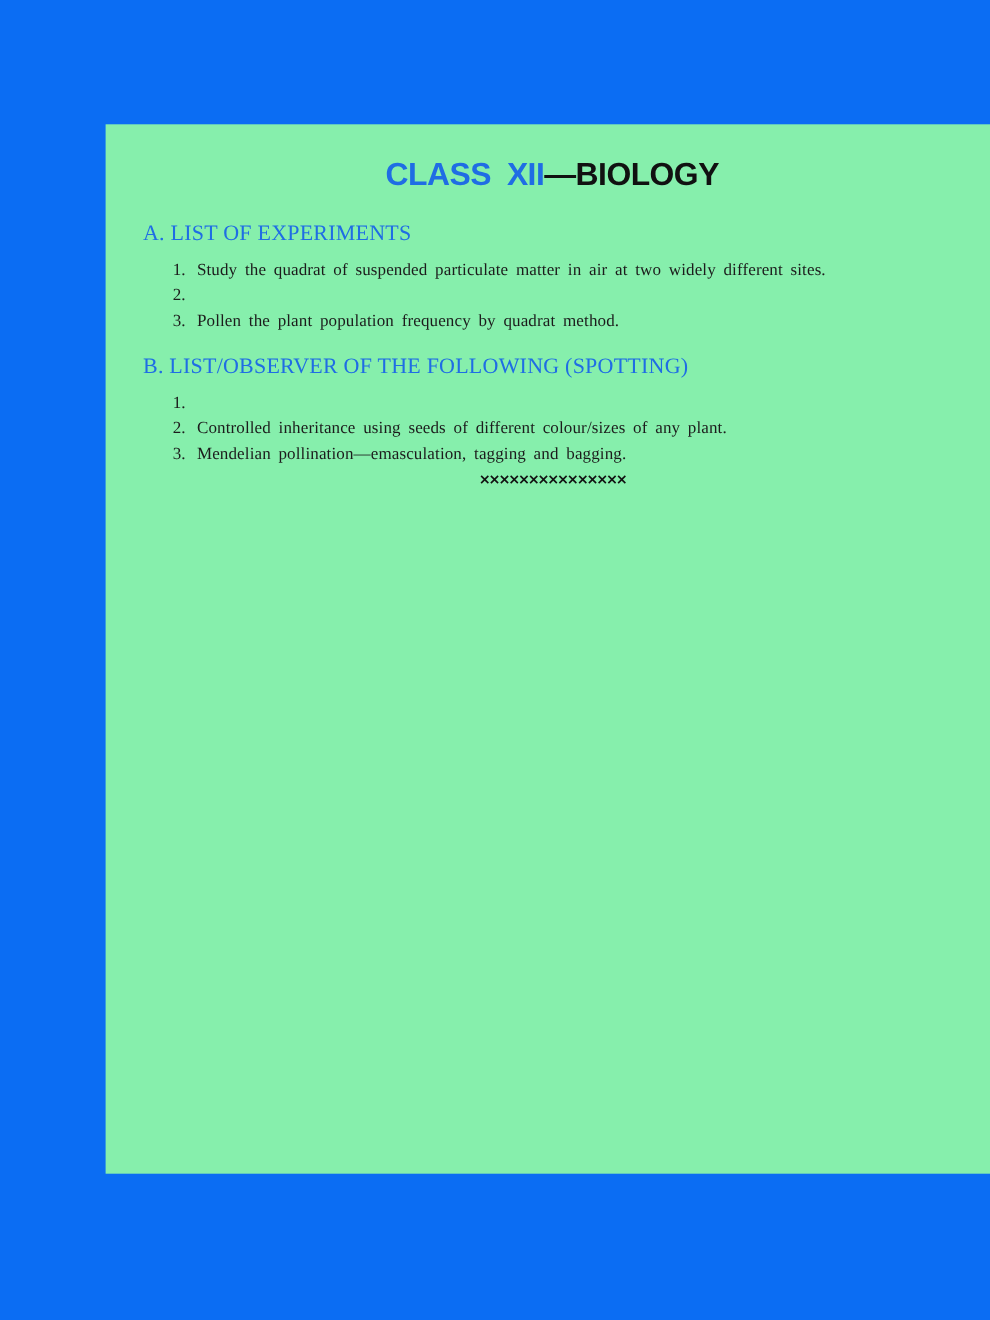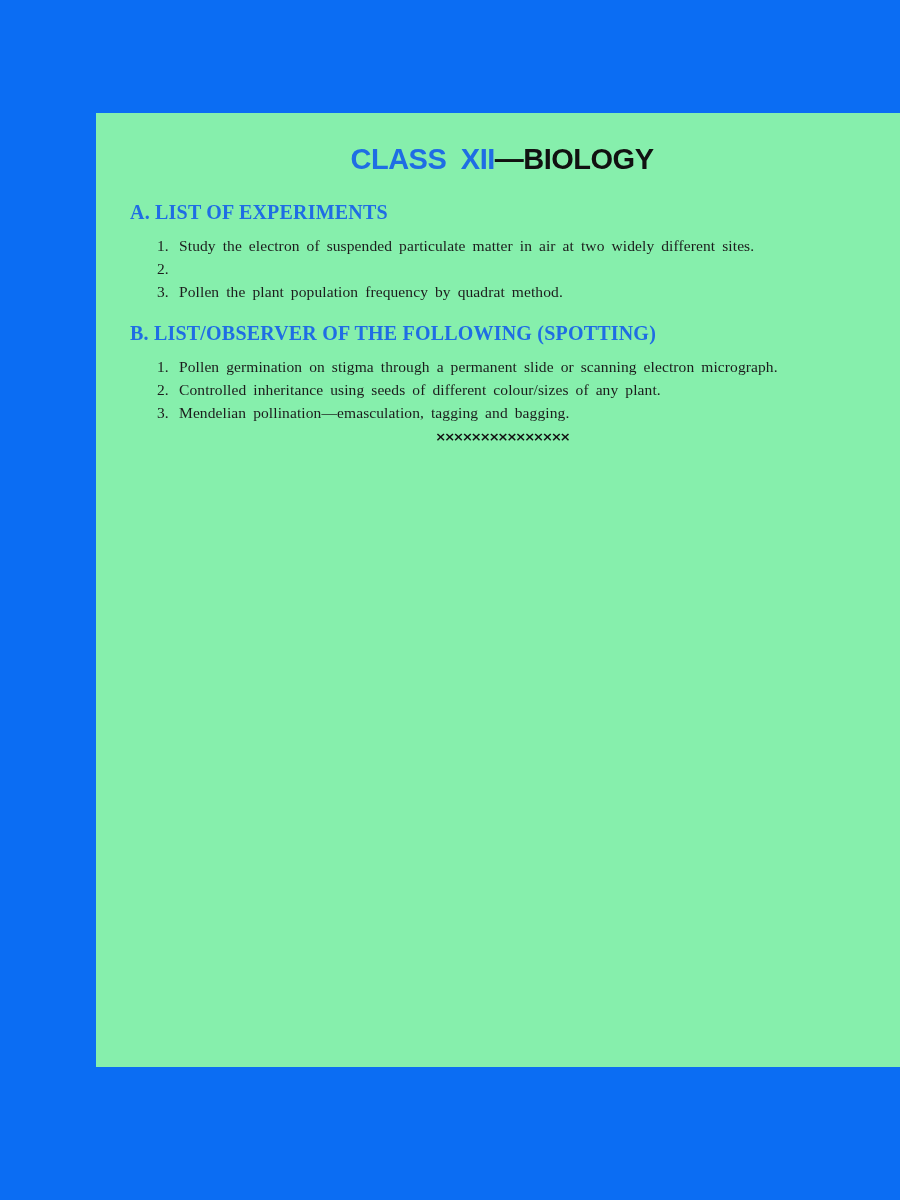--- a/index.html
+++ b/index.html
@@ -45,21 +45,21 @@
   .section {
     position: absolute;
     left: 34px;
     width: 686px;
   }
   .section-a { top: 88px; }
   .section-b { top: 209px; }
   .section h2 {
     margin: 0 0 10px 0;
     font-family: "Liberation Serif", serif;
-    font-weight: bold;
+    font-weight: normal;
     font-size: 20px;
     color: #1f6de4;
     letter-spacing: 0.2px;
     white-space: nowrap;
   }
   .items {
     margin: 0;
   }
   .item {
     display: flex;
@@ -98,38 +98,37 @@
 
 <div class="paper">
 
   <h1 class="doc-title"><span class="t-blue">CLASS XII</span><span class="t-black">—BIOLOGY</span></h1>
 
   <div class="section section-a">
     <h2>A. LIST OF EXPERIMENTS</h2>
     <div class="items">
       <div class="item">
         <span class="num">1.</span>
-        <span class="txt">Study the electron of suspended particulate matter in air at two widely different sites.</span>
+        <span class="txt">Study the quadrat of suspended particulate matter in air at two widely different sites.</span>
       </div>
       <div class="item">
         <span class="num">2.</span>
       </div>
       <div class="item">
         <span class="num">3.</span>
         <span class="txt">Pollen the plant population frequency by quadrat method.</span>
       </div>
     </div>
   </div>
 
   <div class="section section-b">
     <h2>B. LIST/OBSERVER OF THE FOLLOWING (SPOTTING)</h2>
     <div class="items">
       <div class="item">
         <span class="num">1.</span>
-        <span class="txt">Pollen germination on stigma through a permanent slide or scanning electron micrograph.</span>
       </div>
       <div class="item">
         <span class="num">2.</span>
         <span class="txt">Controlled inheritance using seeds of different colour/sizes of any plant.</span>
       </div>
       <div class="item">
         <span class="num">3.</span>
         <span class="txt">Mendelian pollination—emasculation, tagging and bagging.</span>
       </div>
     </div>

